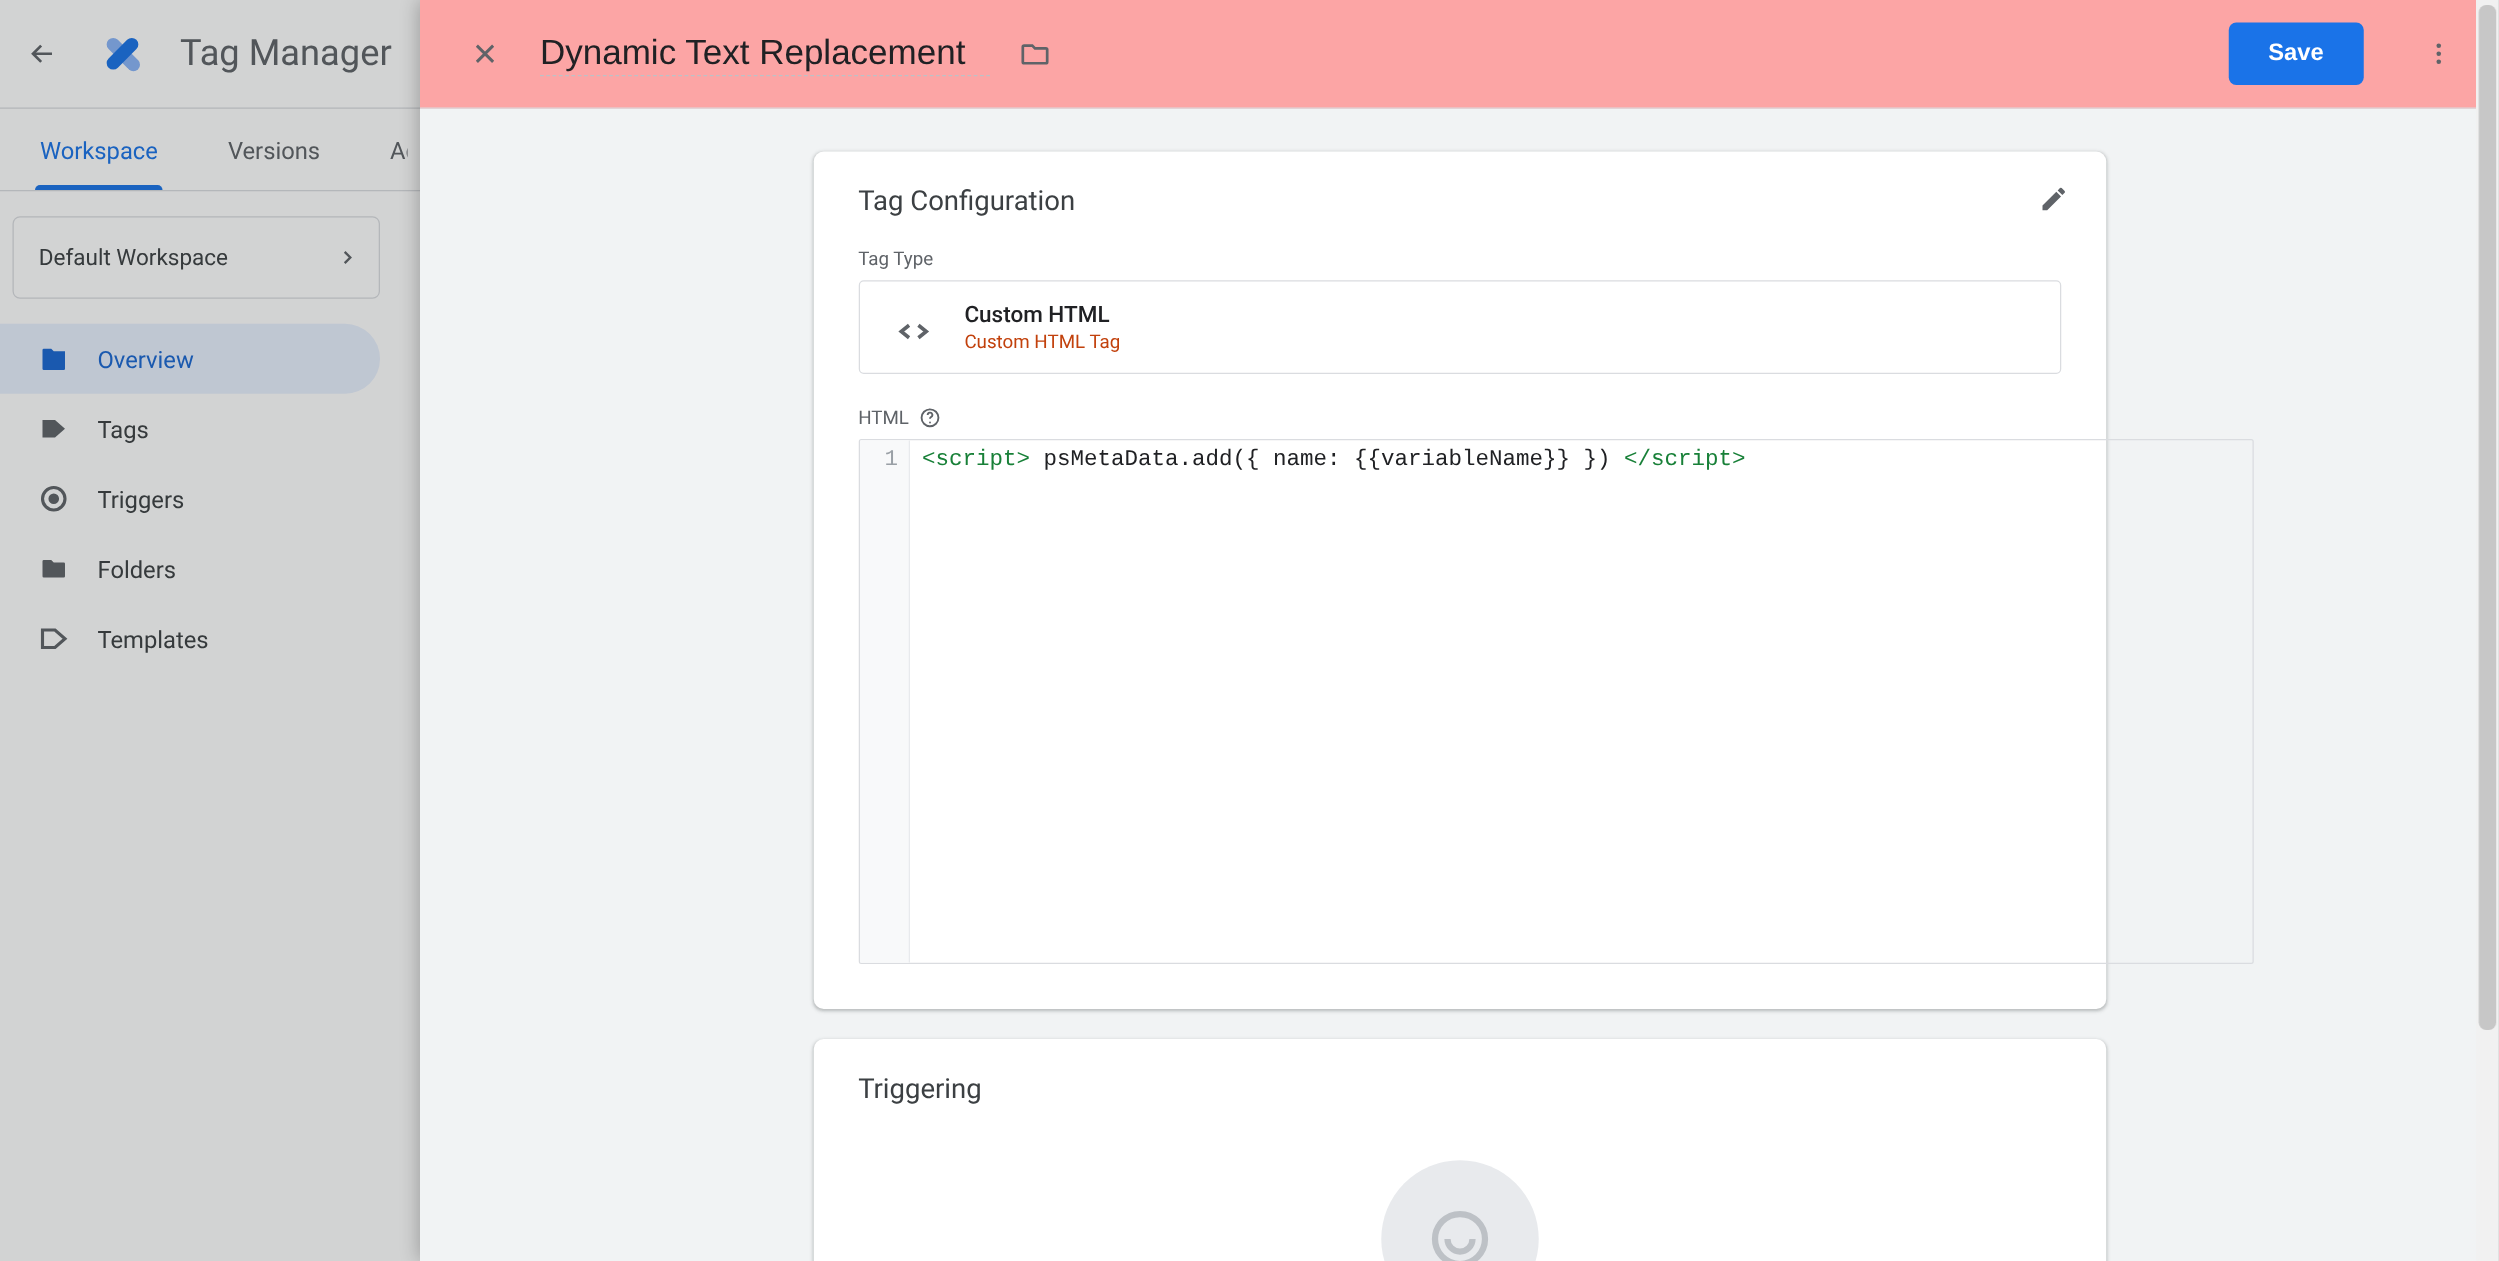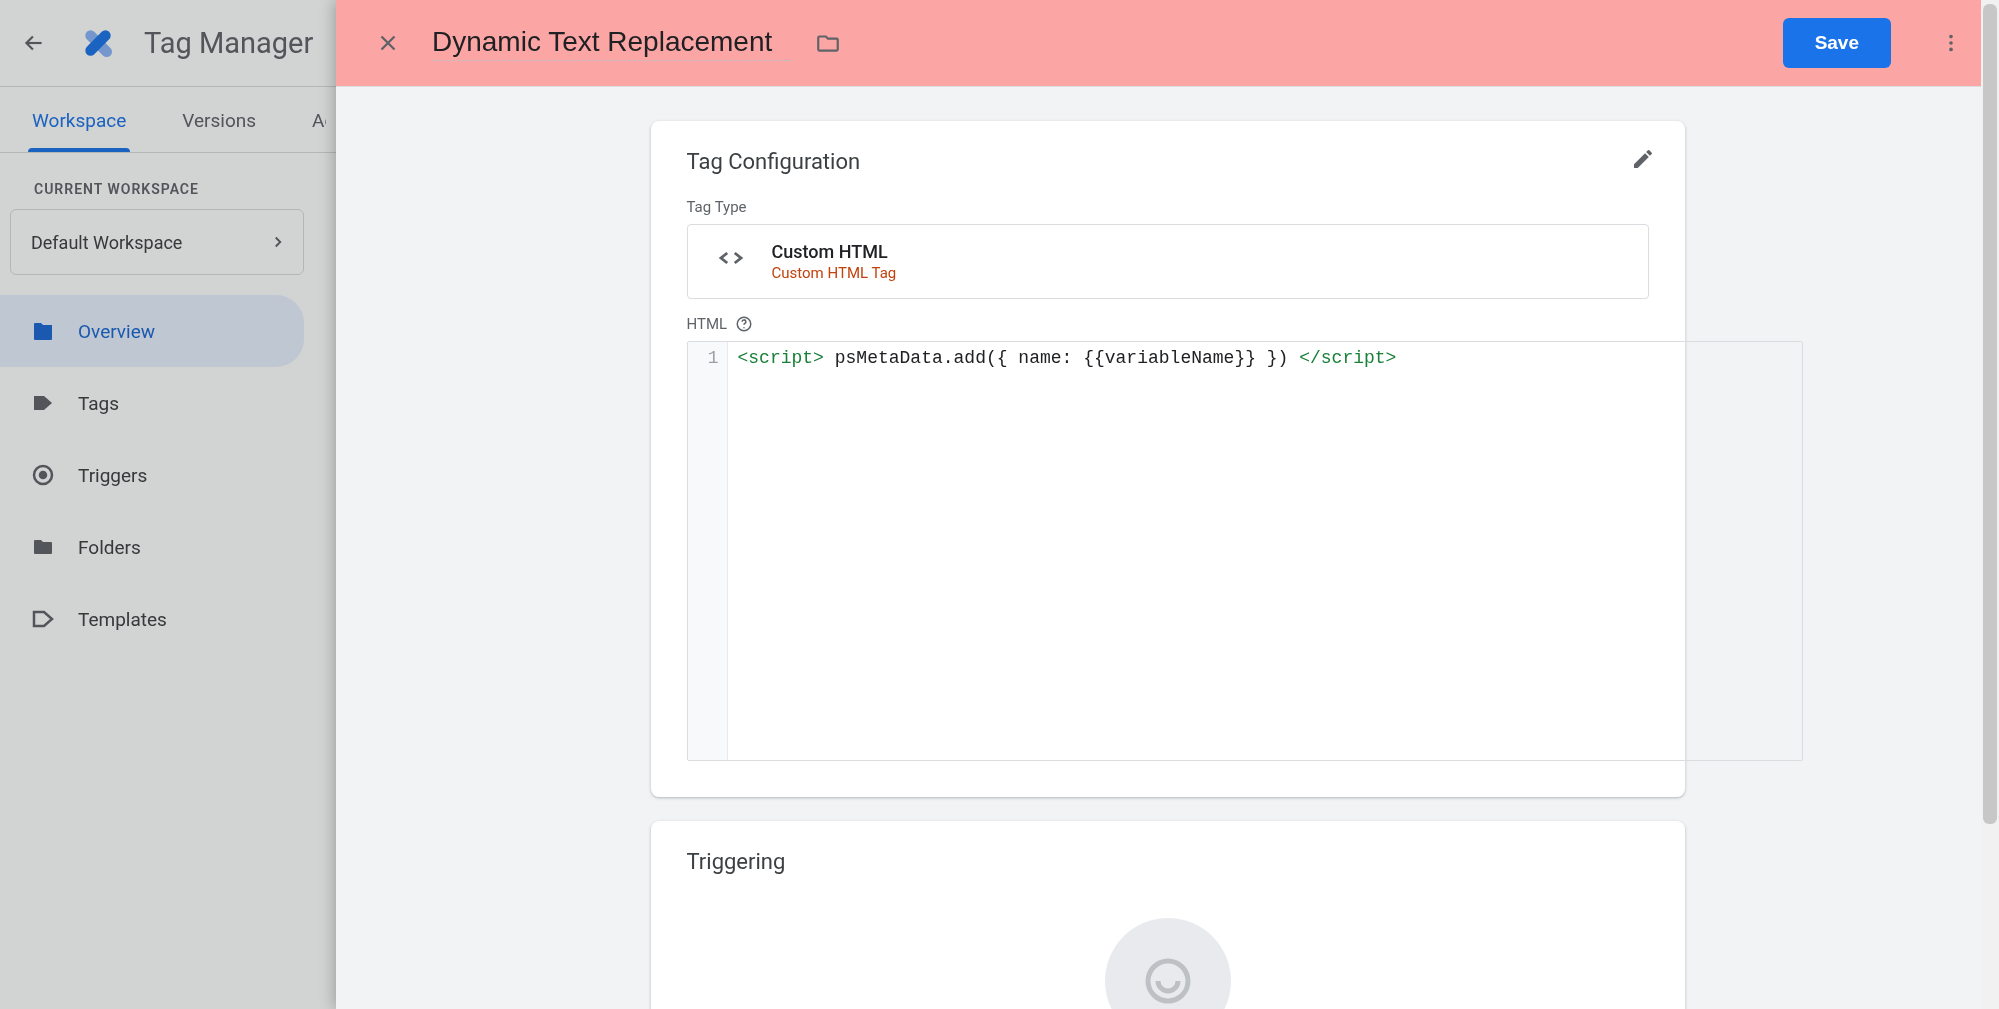--- a/index.html
+++ b/index.html
@@ -88,21 +88,21 @@
     justify-content:space-between;
     padding: 0 16px 0 20px;
     font-size: 18px;
     color:#3c4043;
     background:#fff;
   }
   .nav-item {
     display:flex;
     align-items:center;
     gap: 22px;
-    height: 72px;
+    height: 56px;
     padding: 0 0 0 30px;
     border-radius: 0 28px 28px 0;
     margin-right: 10px;
     font-size: 19px;
     color:#3c4043;
   }
   .nav-item .nav-icon { width:26px; height:26px; display:flex; align-items:center; justify-content:center; color:#5f6368;}
   .nav-item.active {
     background:#e8f0fe;
     color:#1967d2;
@@ -214,24 +214,24 @@
     margin-bottom: 8px;
     display:flex;
     align-items:center;
     gap:8px;
   }
 
   .tag-type-box {
     border:1px solid #dadce0;
     border-radius:4px;
     display:flex;
-    align-items:flex-start;
+    align-items:flex-end;
     gap: 24px;
     padding: 16px 26px;
-    margin-bottom: 16px;
+    margin-bottom: 26px;
   }
   .tag-type-icon {
     width:34px; height:34px;
     display:flex; align-items:center; justify-content:center;
     color:#5f6368;
   }
   .tag-type-text .tt-title { font-size:18px; font-weight:500; color:#202124; }
   .tag-type-text .tt-sub { font-size:15px; color:#c2410c; margin-top:2px;}
 
   
@@ -316,21 +316,20 @@
     <div class="bg-title">Tag Manager</div>
   </div>
 
   <div class="bg-tabs">
     <div class="bg-tab active">Workspace</div>
     <div class="bg-tab">Versions</div>
     <div class="bg-tab" style="overflow:hidden; width:24px;">Admin</div>
   </div>
 
   <div class="bg-side">
-    <div class="bg-side-label">CURRENT WORKSPACE</div>
     <div class="workspace-select">
       <span>Default Workspace</span>
       <span>
         <svg width="18" height="18" viewBox="0 0 24 24" fill="none" stroke="#5f6368" stroke-width="2.5">
             <path d="M9 6l6 6-6 6"></path>
           </svg>
       </span>
     </div>
 
     <div class="nav-item active">

